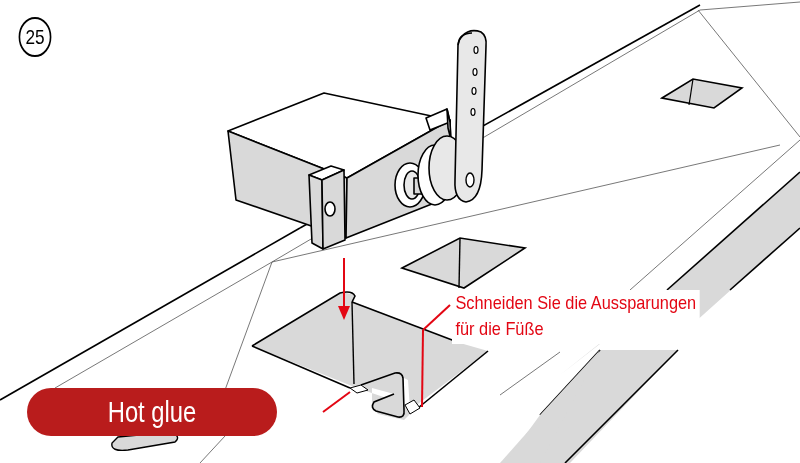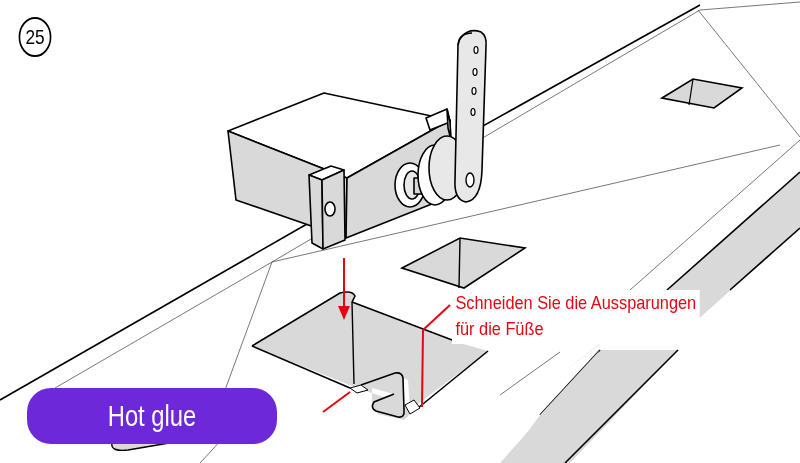--- a/index.html
+++ b/index.html
@@ -8,22 +8,22 @@
   #scene { position: absolute; left: 0; top: 0; width: 800px; height: 463px; }
   .step-badge { position: absolute; left: 15px; top: 17px; width: 40px; height: 40px;
                 border: 2.5px solid #000; border-radius: 50%; box-sizing: border-box;
                 display: flex; align-items: center; justify-content: center;
                 font-family: "Liberation Sans", sans-serif; font-size: 21px; color: #000;
                 transform: scaleX(0.82); background: #fff; }
   .callout { position: absolute; left: 452px; top: 290px; background: #fff; padding: 0 4px 2px 4px;
              color: #e30613; font-family: "Liberation Sans", sans-serif; font-size: 19px; line-height: 26px;
              transform-origin: left top; transform: scaleX(0.86); white-space: nowrap; }
   .callout span { display: block; }
-  .glue-pill { position: absolute; left: 27px; top: 388px; width: 250px; height: 56px;
-               background: #6d28d9; border-radius: 24px; display: flex; align-items: center;
+  .glue-pill { position: absolute; left: 27px; top: 388px; width: 250px; height: 48px;
+               background: #b91c1c; border-radius: 24px; display: flex; align-items: center;
                justify-content: center; }
   .glue-pill span { color: #fff; font-family: "Liberation Sans", sans-serif; font-size: 29px;
                     transform: scaleX(0.82); display: inline-block; }
 </style>
 </head>
 <body>
 
 <svg id="scene" viewBox="0 0 800 463" xmlns="http://www.w3.org/2000/svg">
 
   <g fill="none" stroke="#000">

